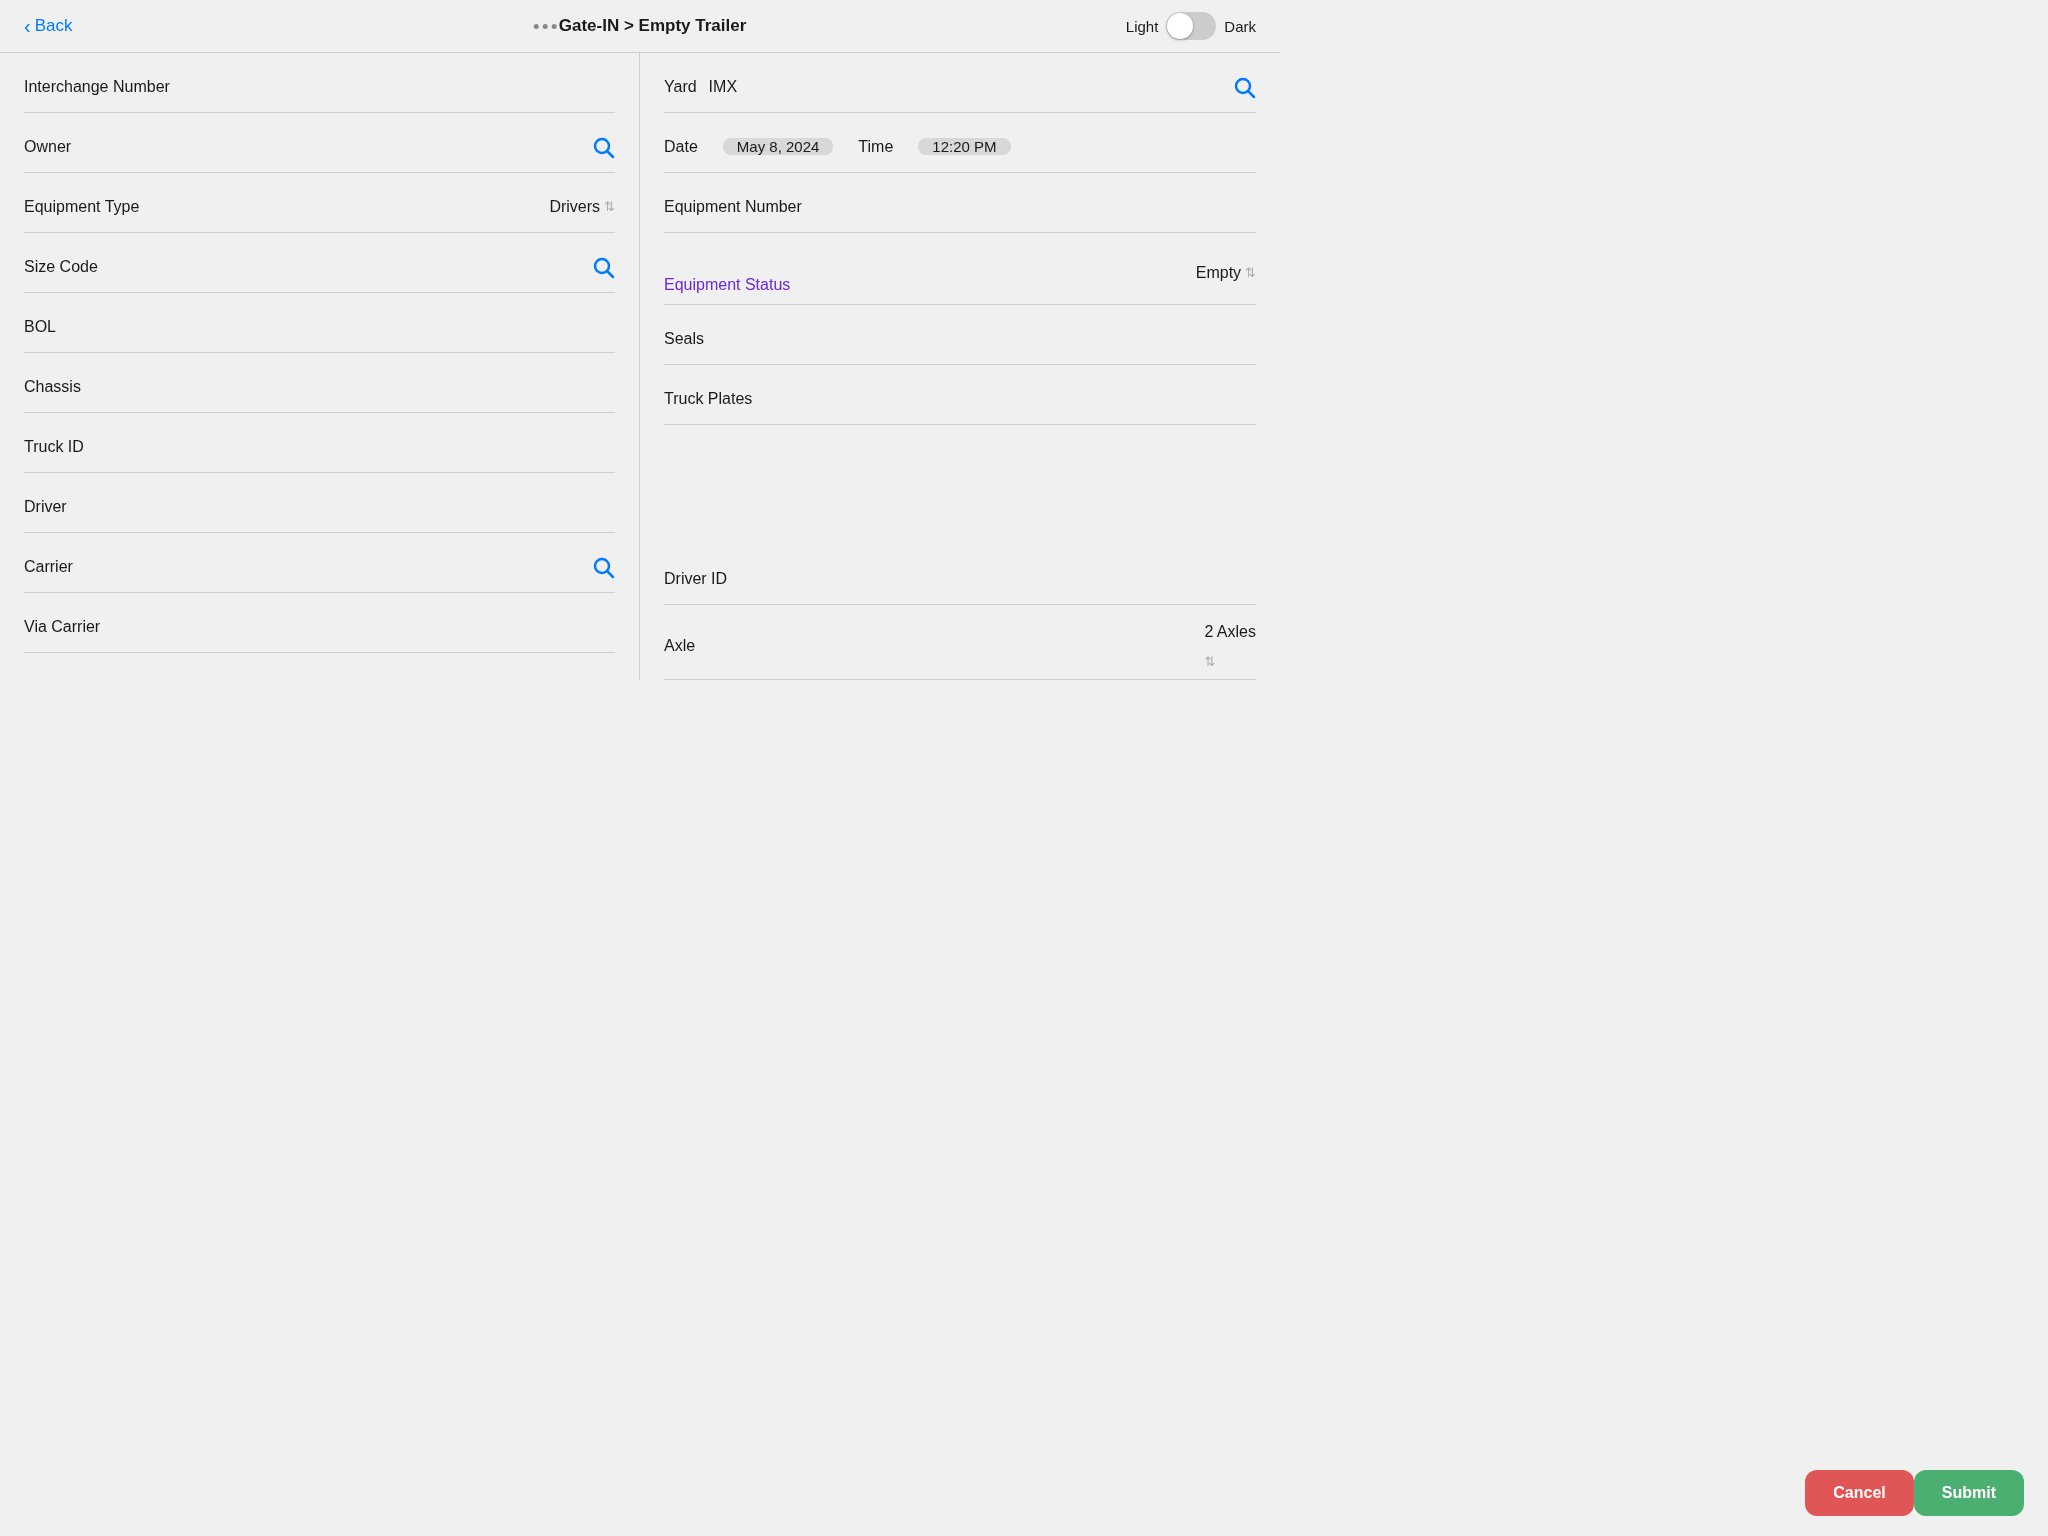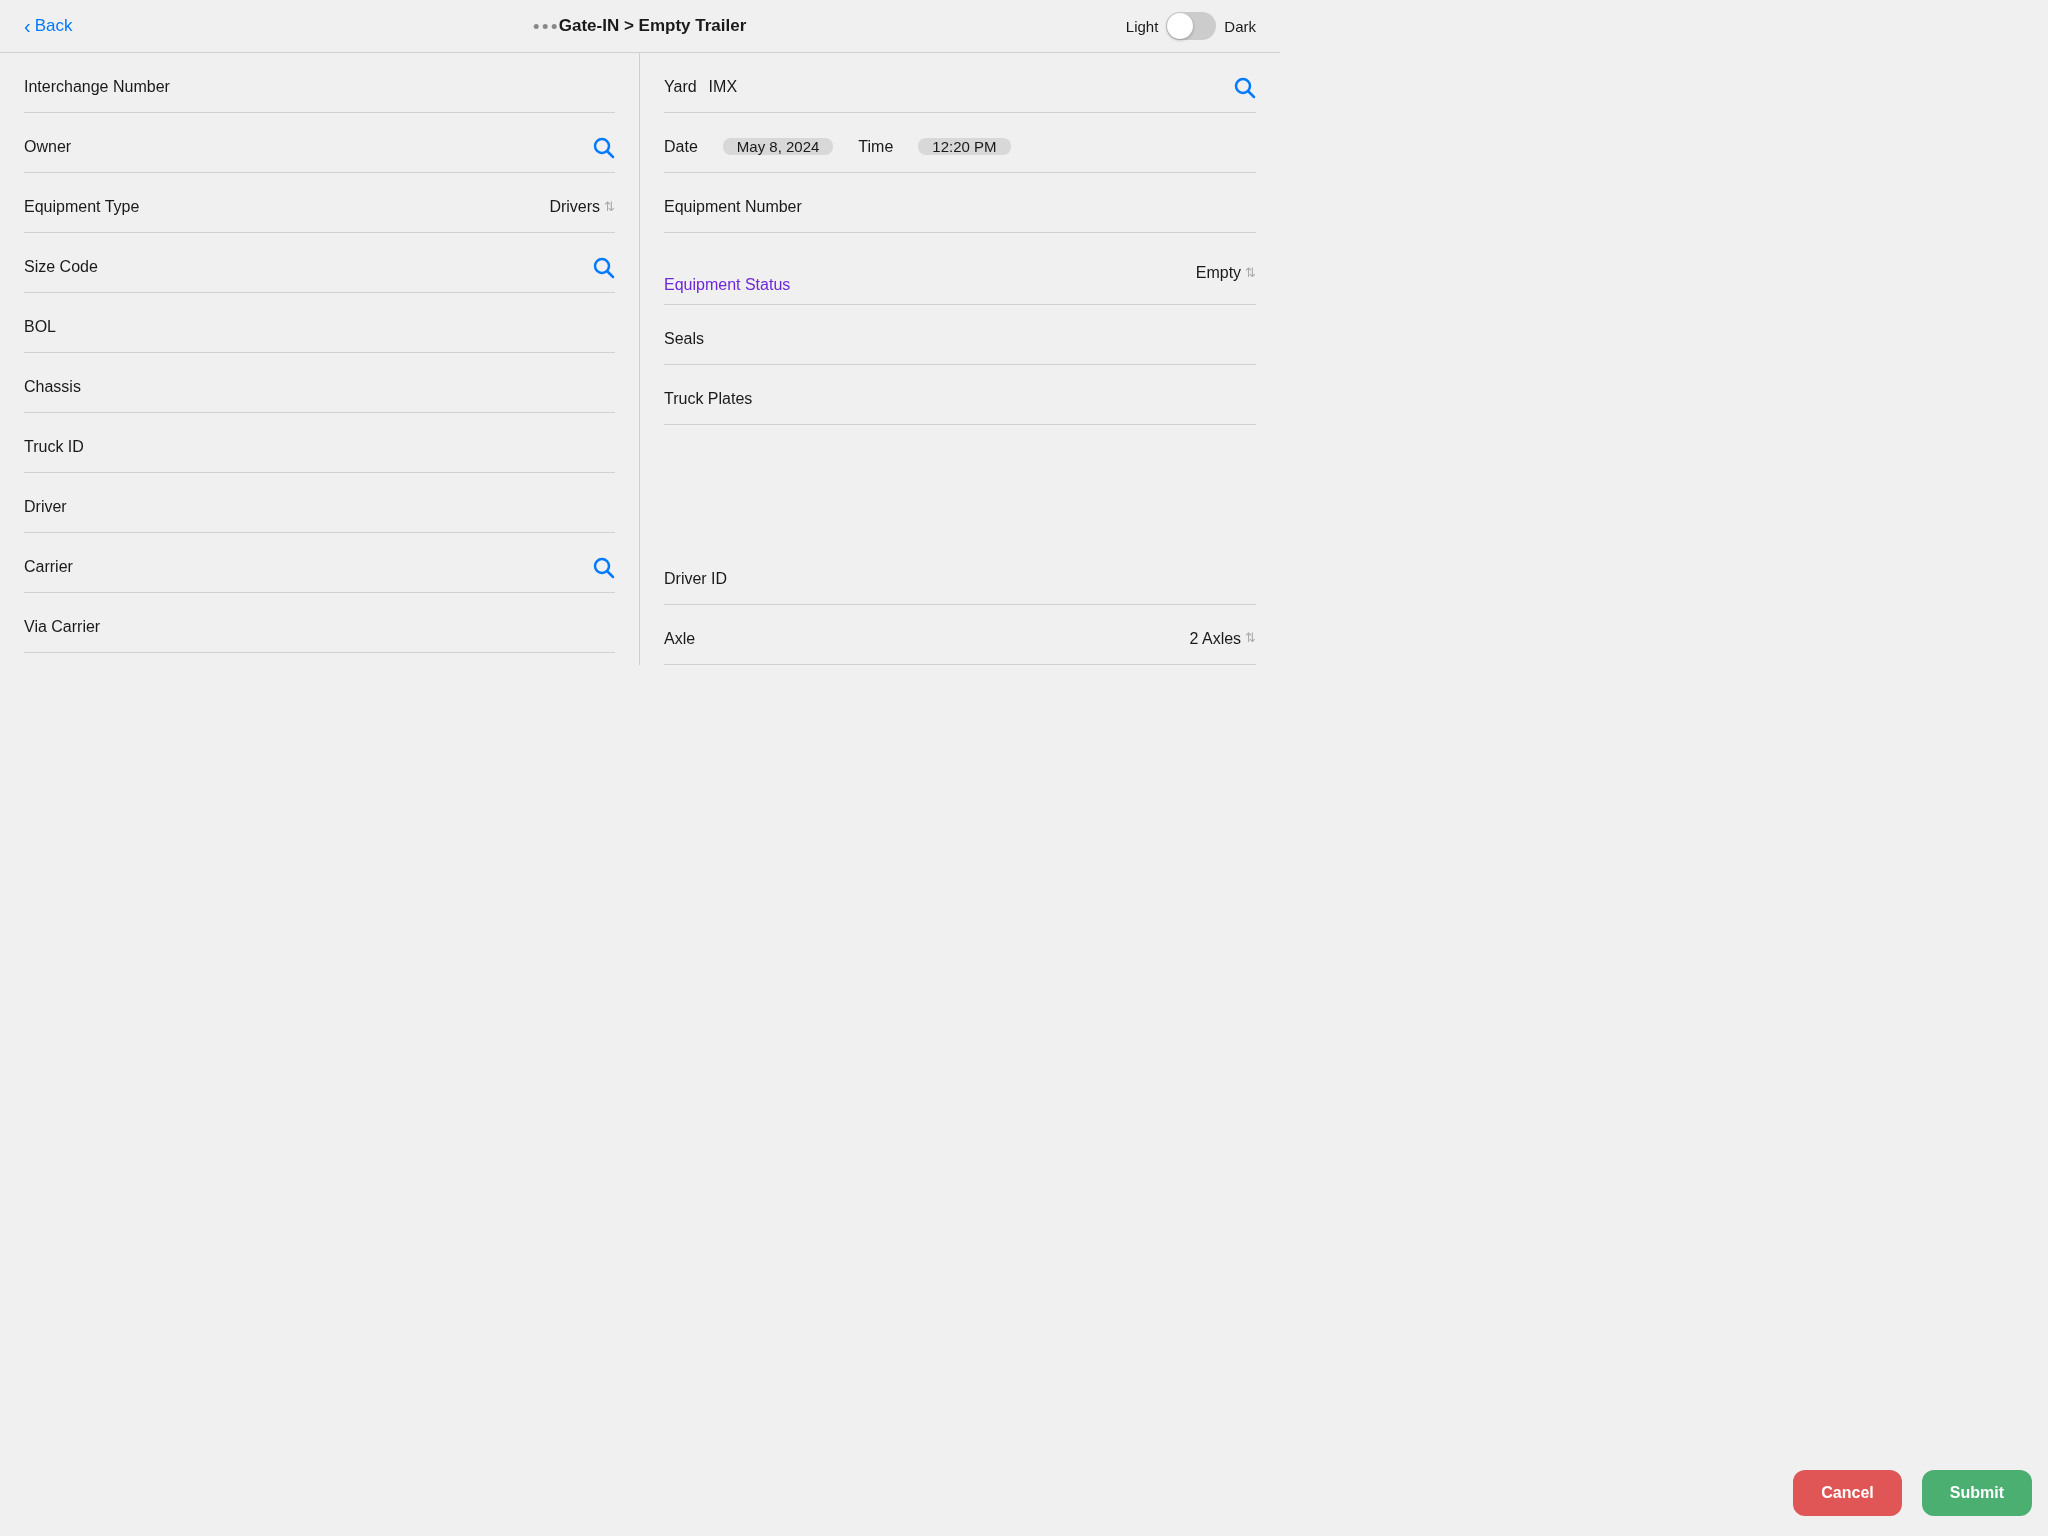--- a/index.html
+++ b/index.html
@@ -171,23 +171,23 @@
     
     .updown-icon {
       color: #aaa;
       font-size: 13px;
     }
 
     
     .action-buttons {
       position: fixed;
       bottom: 20px;
-      right: 16px;
-      display: flex;
-      gap: 20px;
+      right: 24px;
+      display: flex;
+      gap: 0;
     }
 
     .btn-cancel {
       background: #e05555;
       color: white;
       border: none;
       border-radius: 12px;
       padding: 14px 28px;
       font-size: 16px;
       font-weight: 600;
@@ -359,21 +359,21 @@
 
     <div class="form-field" style="border-bottom:none;">
     </div>
 
     <div class="form-field">
       <span class="form-field-label">Driver ID</span>
     </div>
 
     <div class="form-field">
       <span class="form-field-label">Axle</span>
-      <div style="display:flex;align-items:flex-start;gap:4px;">
+      <div style="display:flex;align-items:flex-start;gap:13px;flex-direction:column;">
         <span class="form-field-value">2 Axles</span>
         <span class="updown-icon">⇅</span>
       </div>
     </div>
 
   </div>
 
 </div>
 
 <div class="action-buttons">

